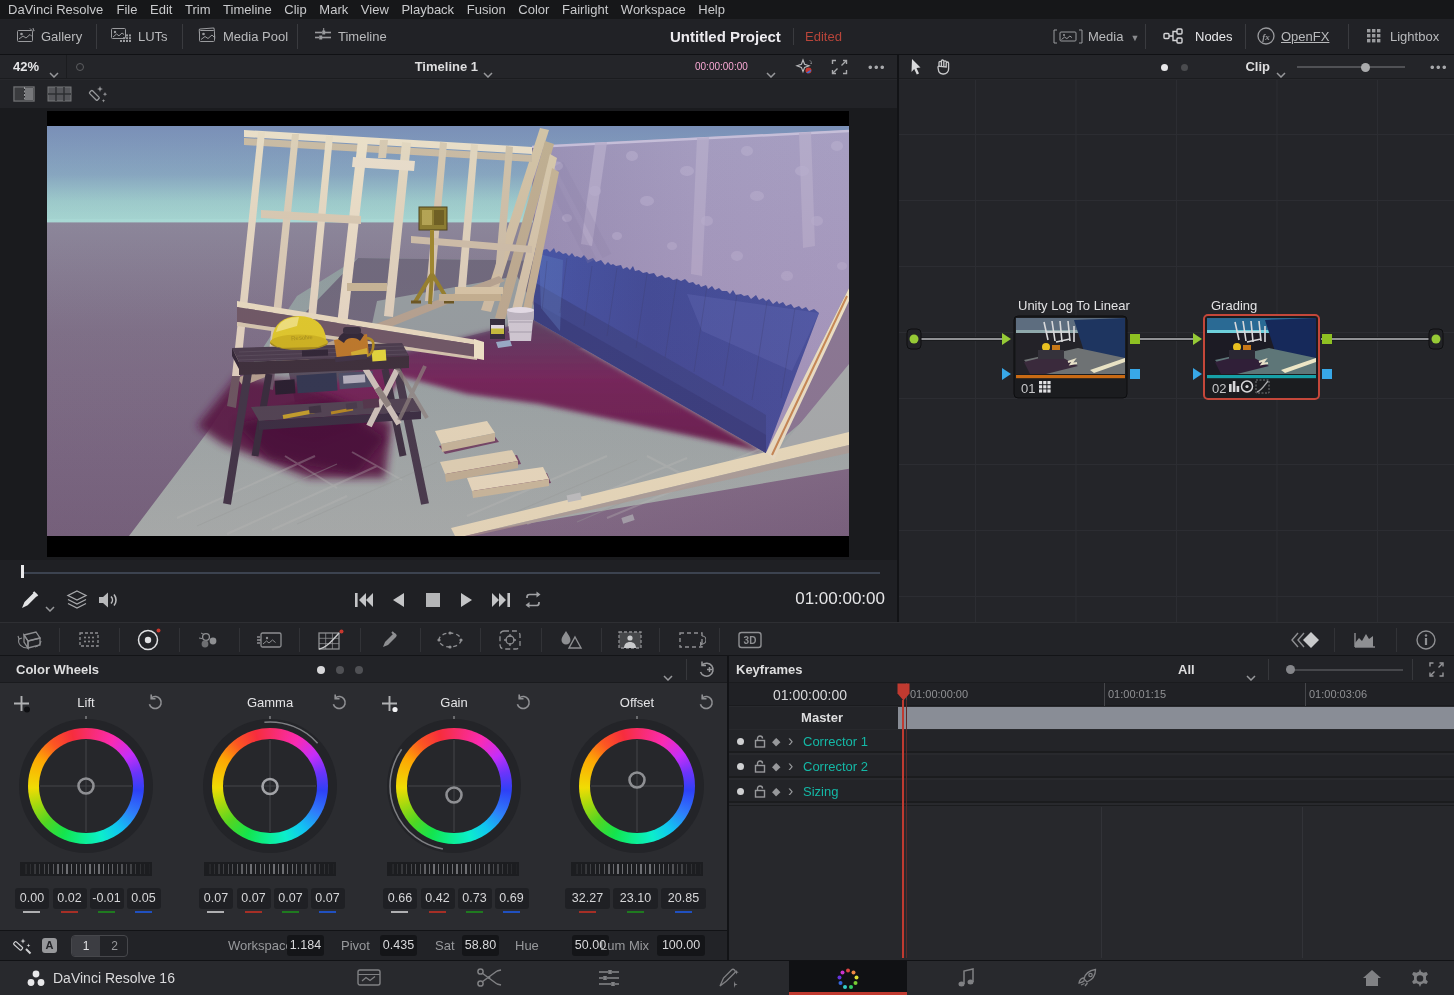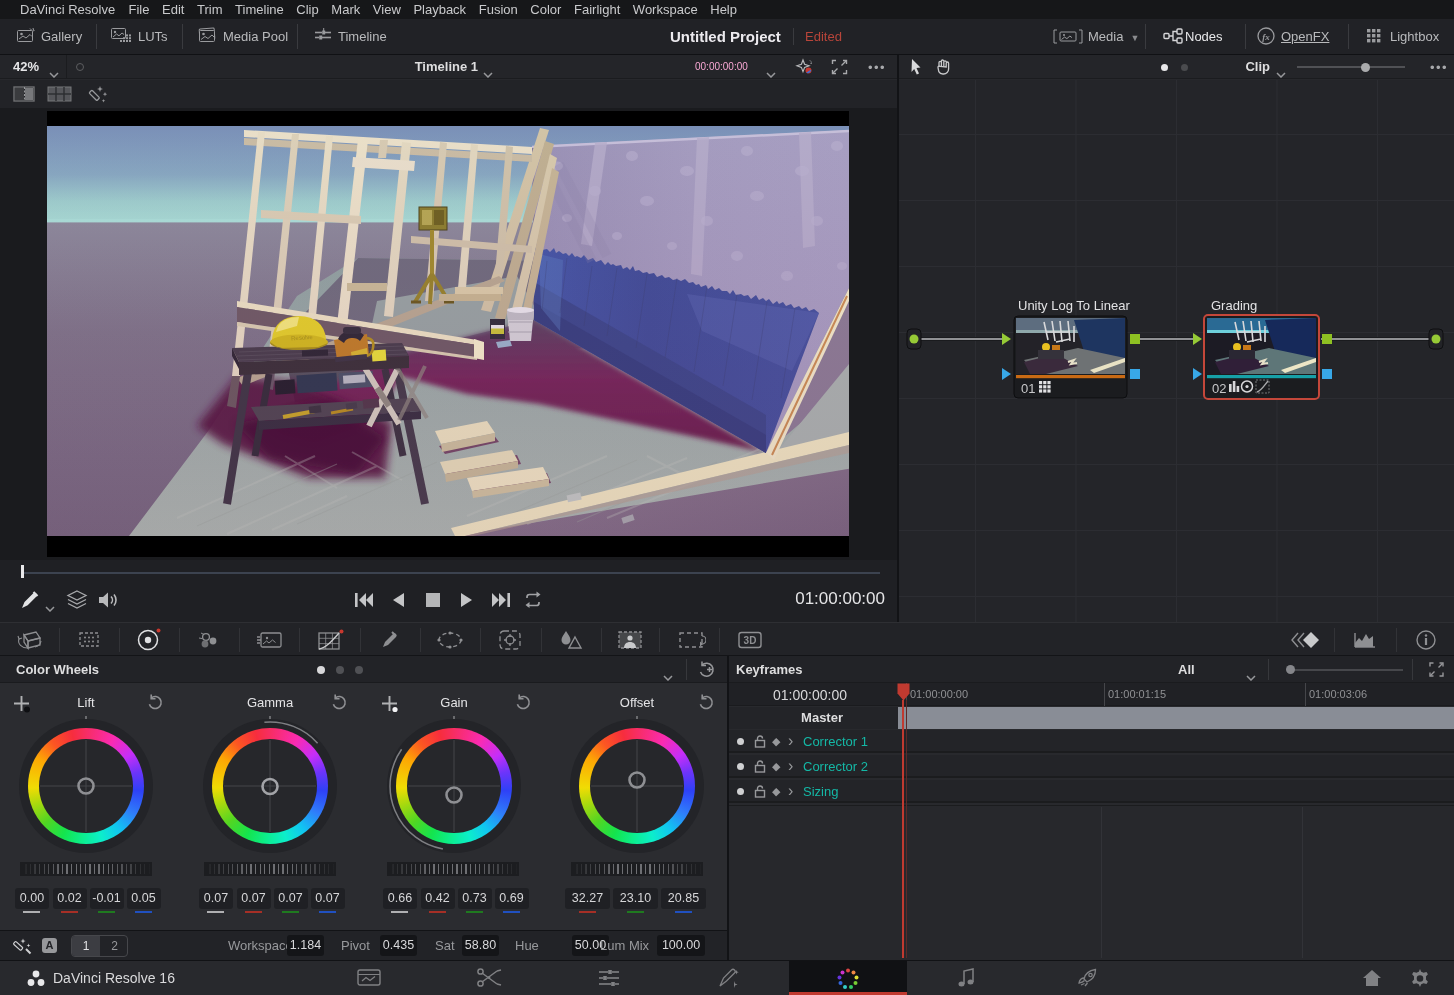--- a/index.html
+++ b/index.html
@@ -3,21 +3,21 @@
 <meta charset="utf-8">
 <style>
   * { margin:0; padding:0; box-sizing:border-box; }
   html,body { width:1454px; height:995px; background:#27282c; overflow:hidden;
     font-family:"Liberation Sans", sans-serif; }
   .abs { position:absolute; }
   #stage { position:relative; width:1454px; height:995px; background:#27282c; }
 
   
   #menubar { left:0; top:0; width:1454px; height:19px; background:#161719;
-    color:#c9cacc; font-size:13px; line-height:19px; white-space:nowrap; padding-left:20px; }
+    color:#c9cacc; font-size:13px; line-height:19px; white-space:nowrap; padding-left:8px; }
   #menubar span { padding:0 6.3px; }
   #menubar span.first { padding-left:0; padding-right:7px; }
 
   
   #toolbar { left:0; top:19px; width:1454px; height:36px; background:#212226;
     border-bottom:1px solid #101114; }
   .tbtn { position:absolute; top:0; height:35px; color:#b9babc; font-size:13px;
     line-height:35px; white-space:nowrap; }
   .tsep { position:absolute; top:5px; width:1px; height:25px; background:#3a3b3f; }
 
@@ -147,21 +147,21 @@
           <path d="M8.5 10.5 l3-2.4 2.4 1.5 3-2.6 2 1.6" fill="none" stroke="#9a9b9e"></path>
         </svg><span style="margin-left:5px">Media</span><span style="margin-left:7px;font-size:9px;color:#8a8b8e">▼</span></div>
     <div class="tsep" style="left:1145px;"></div>
     <div class="tbtn" style="left:1163px;color:#e8e8ea;"><svg width="22" height="16" viewBox="0 0 22 16" style="vertical-align:-3px">
           <g stroke="#d5d5d7" stroke-width="1.4" fill="none">
             <rect x="1" y="5.5" width="5" height="5" rx="1"></rect>
             <rect x="14" y="1" width="5" height="5" rx="1"></rect>
             <rect x="14" y="10" width="5" height="5" rx="1"></rect>
             <path d="M6 8 h4 M10 8 V3.5 h4 M10 8 v4.5 h4"></path>
           </g>
-        </svg><span style="margin-left:0">Nodes</span></div>
+        </svg><span style="margin-left:10px">Nodes</span></div>
     <div class="tsep" style="left:1245px;"></div>
     <div class="tbtn" style="left:1256px;text-decoration:underline;"><svg width="20" height="20" viewBox="0 0 20 20" style="vertical-align:-5px">
           <circle cx="10" cy="10" r="8" fill="none" stroke="#9a9b9e" stroke-width="1.3"></circle>
           <text x="10" y="13.5" font-size="9" font-style="italic" font-weight="bold" fill="#9a9b9e" text-anchor="middle" font-family="Liberation Serif, serif">fx</text>
         </svg><span style="margin-left:5px">OpenFX</span></div>
     <div class="tsep" style="left:1348px;"></div>
     <div class="tbtn" style="left:1366px;"><svg width="18" height="15" viewBox="0 0 18 15" style="vertical-align:-2px">
           <g fill="#9a9b9e">
             <rect x="1" y="1" width="3.4" height="3.4"></rect>
             <rect x="6" y="1" width="3.4" height="3.4"></rect>

